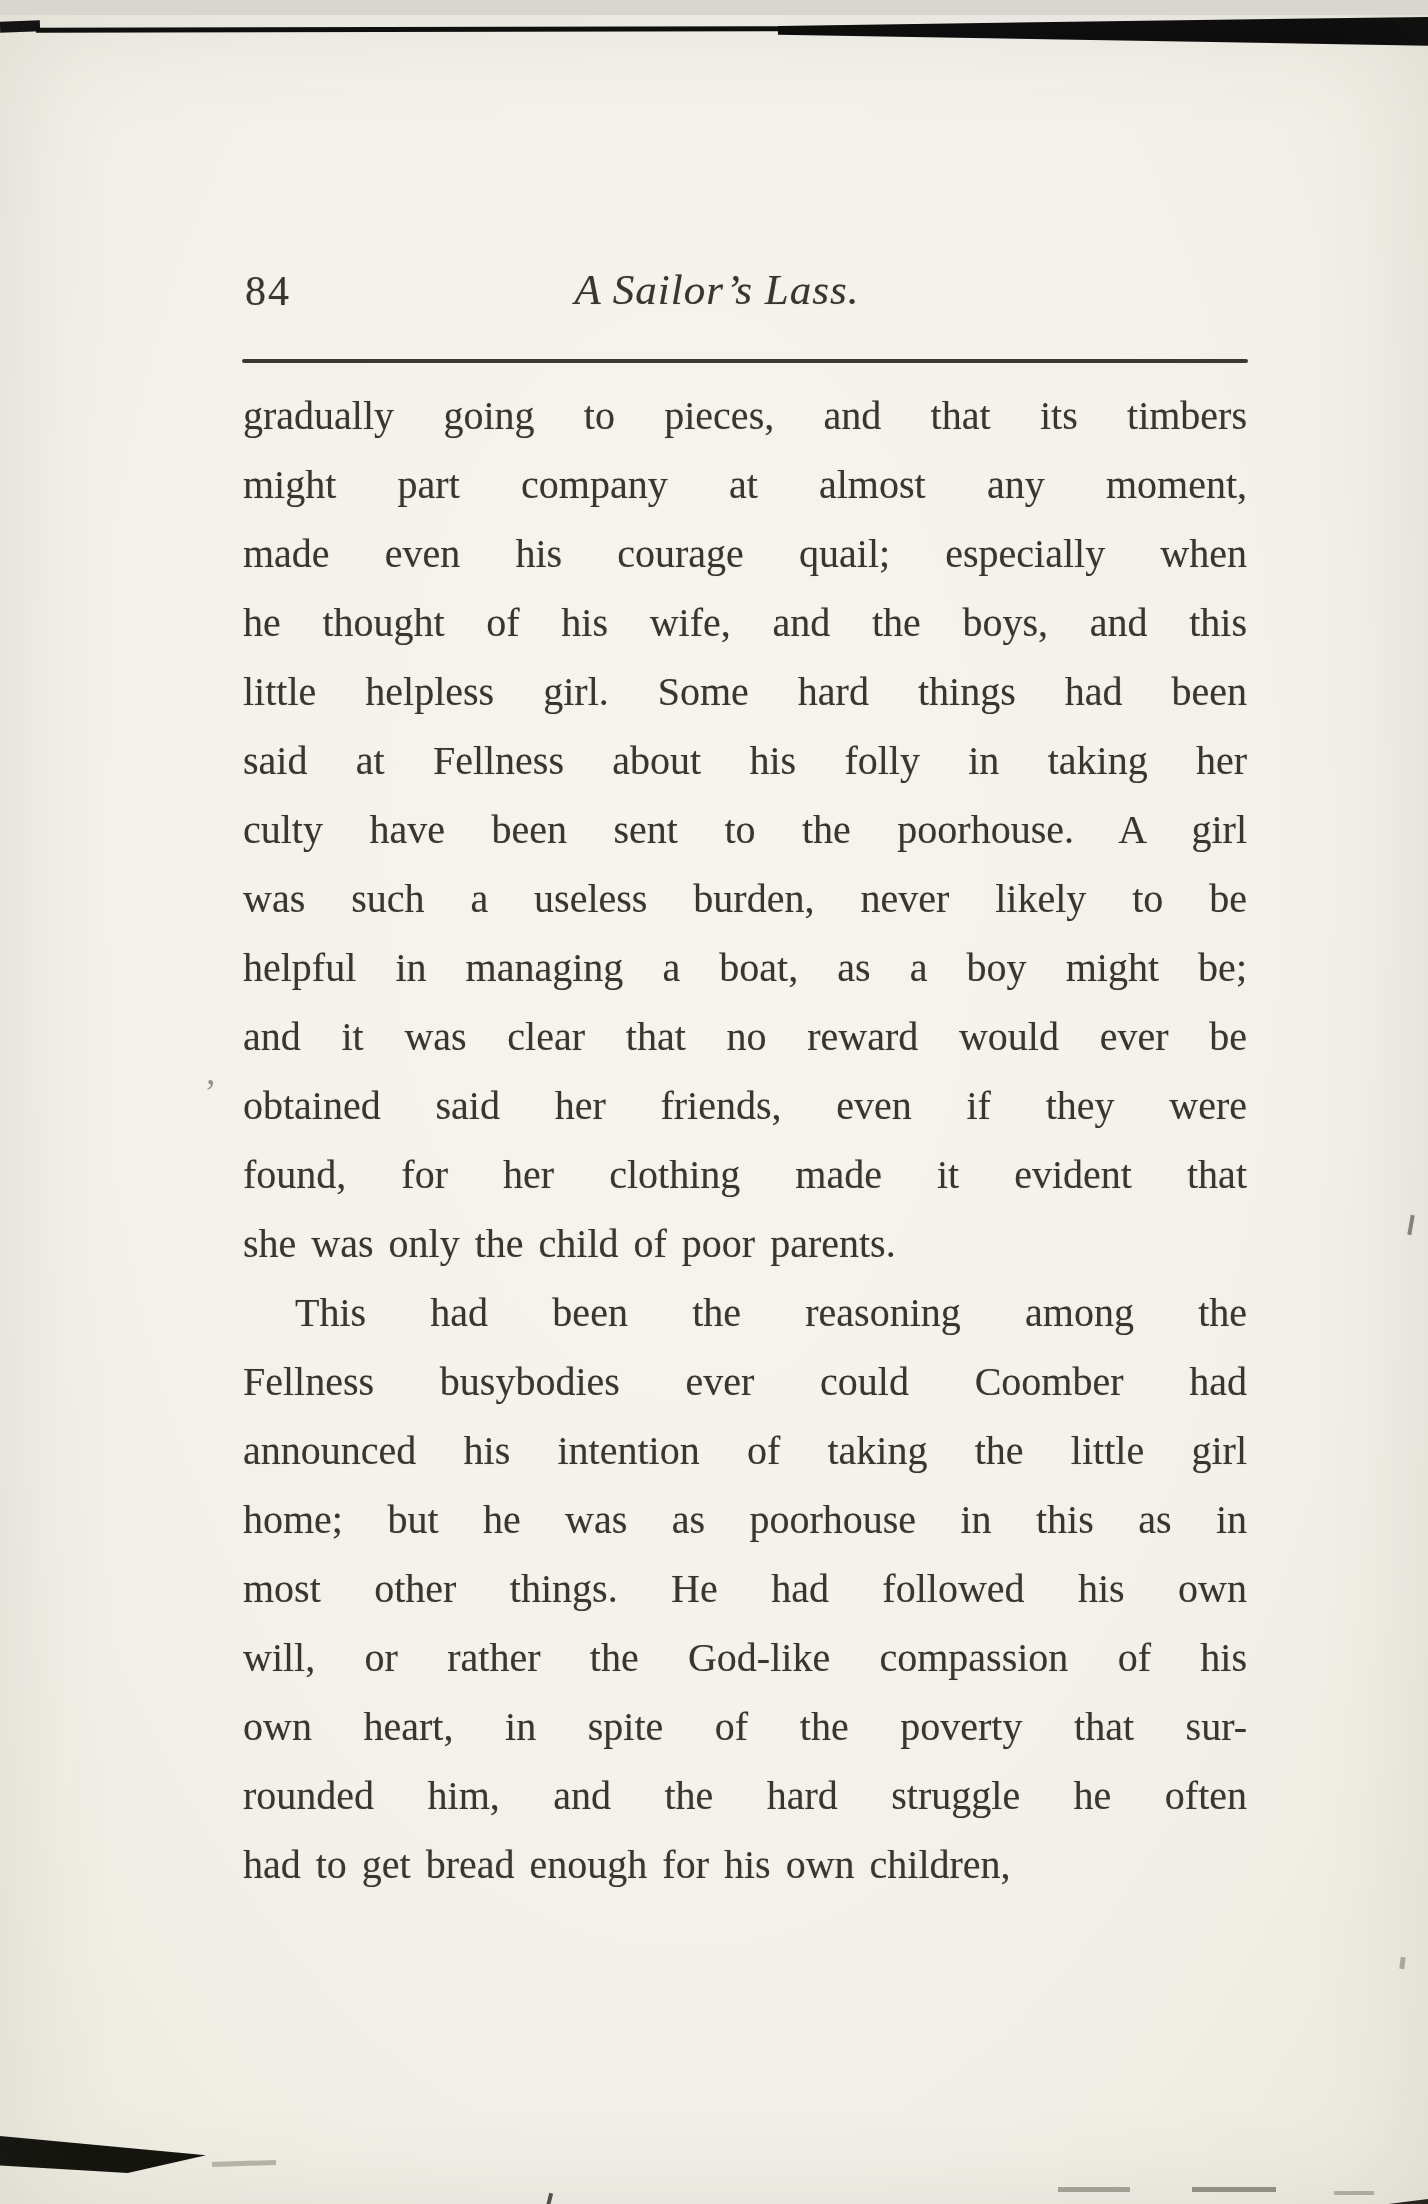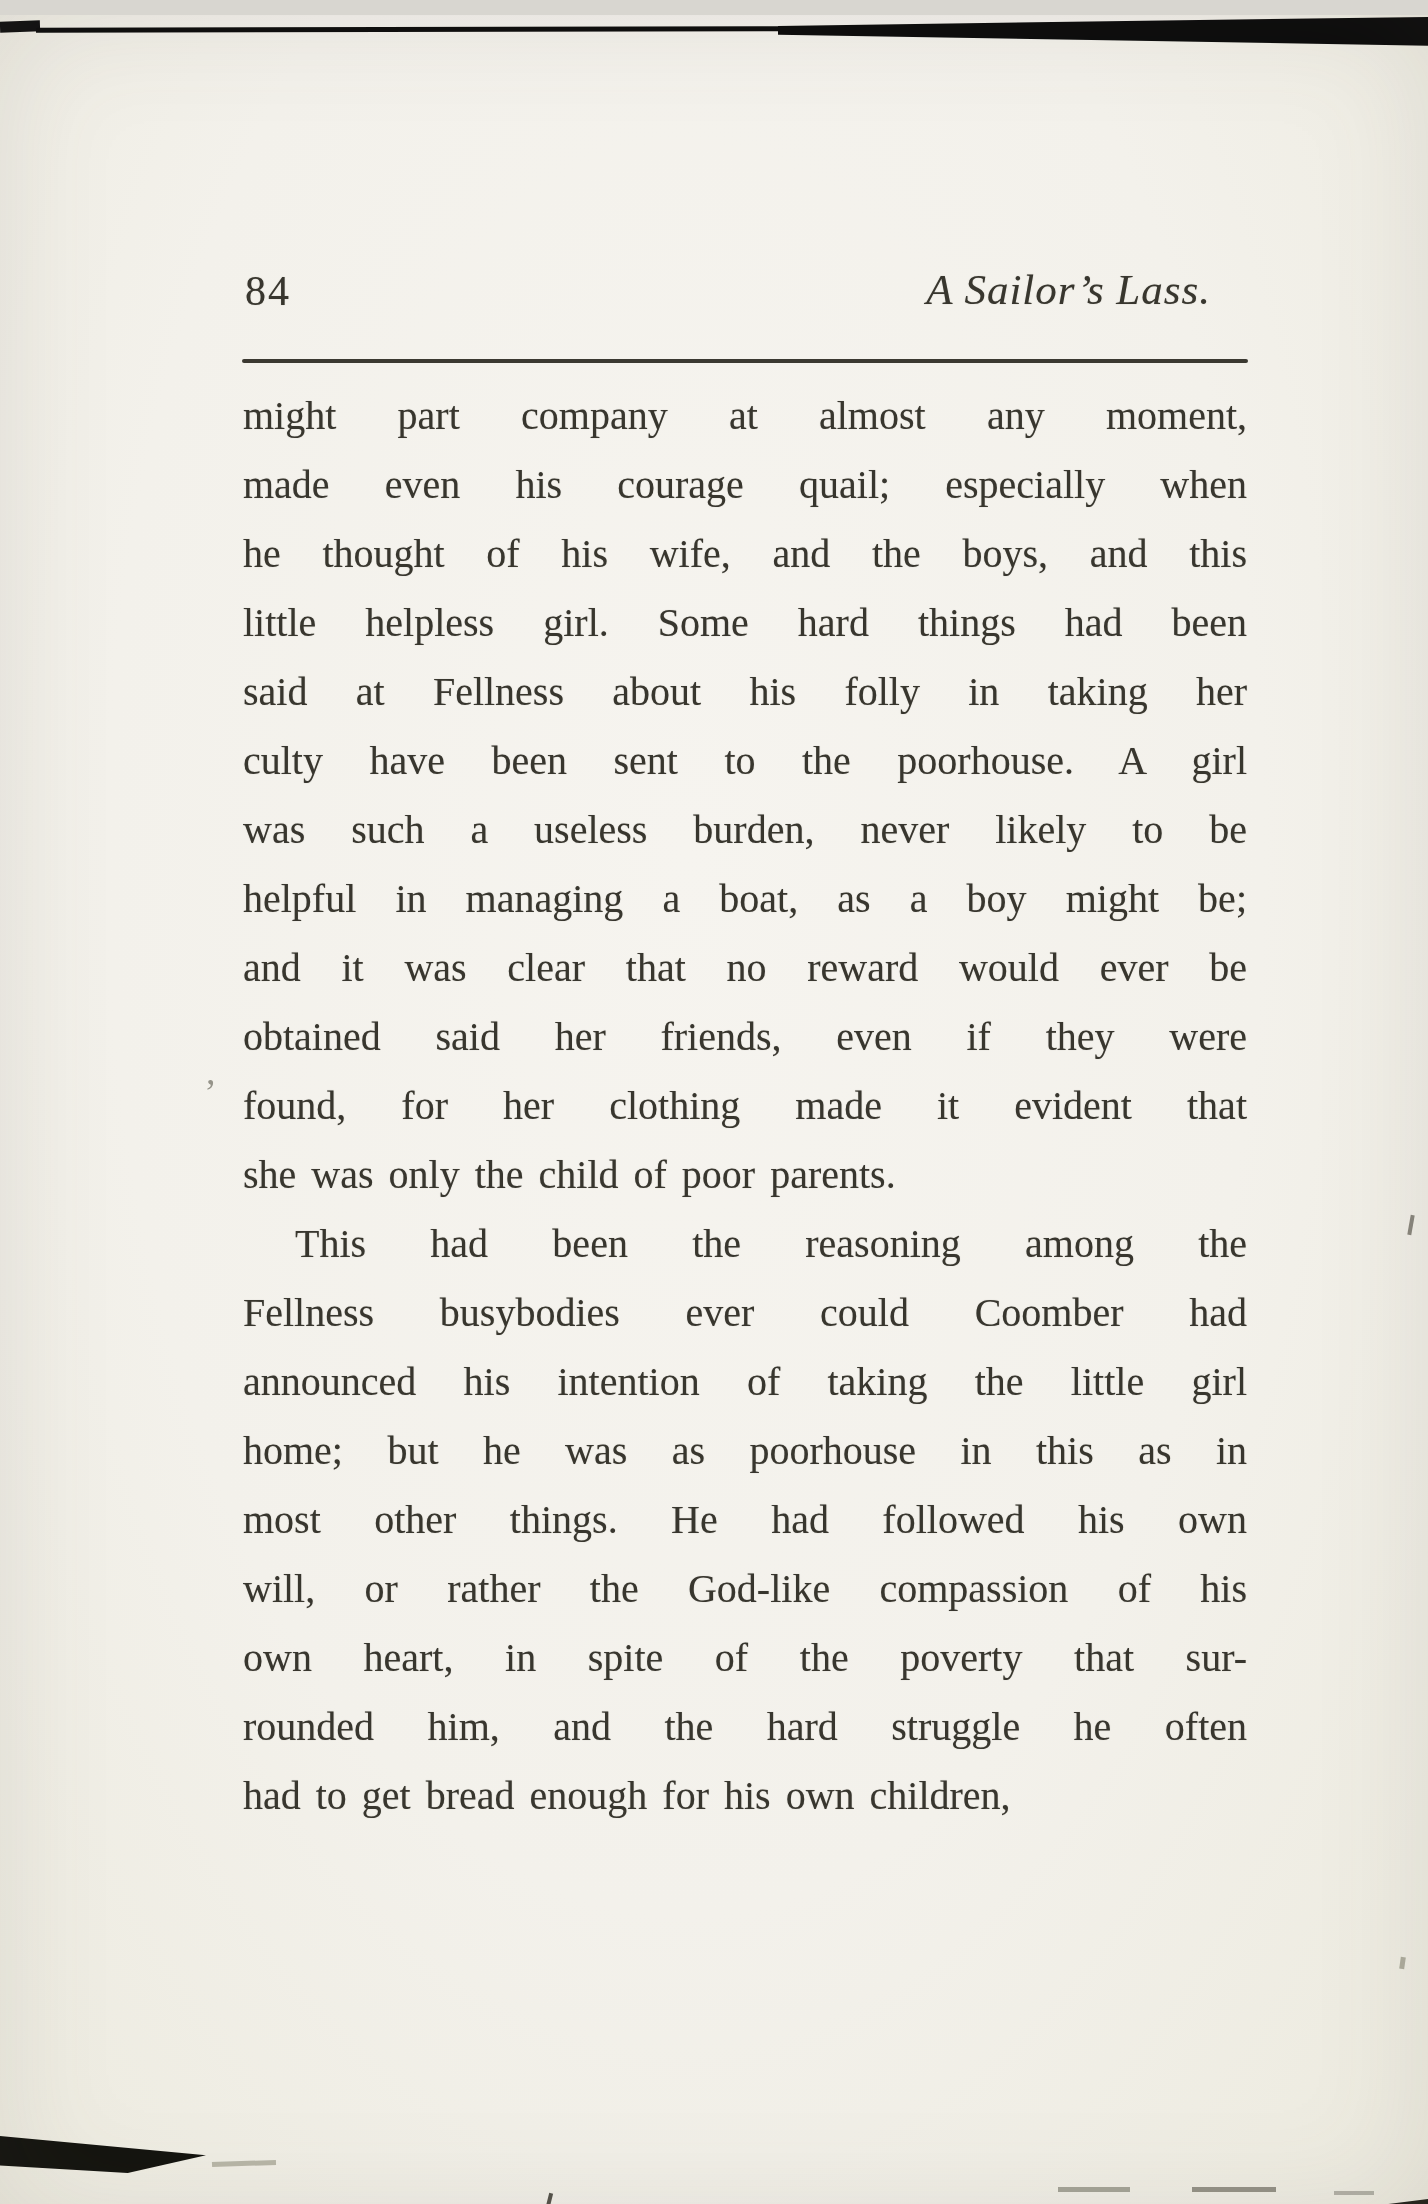--- a/index.html
+++ b/index.html
@@ -37,23 +37,23 @@
     position: absolute;
     left: 2px;
     top: 2px;
     font-size: 42px;
     letter-spacing: 2px;
     text-shadow: 0 0 1px rgba(56,54,46,0.35);
   }
   .running-title {
     position: absolute;
     left: 0;
-    right: 36px;
+    right: 56px;
     top: 0;
-    text-align: right;
+    text-align: center;
     font-style: italic;
     font-size: 43px;
     letter-spacing: 1px;
     text-shadow: 0 0 1px rgba(56,54,46,0.35);
   }
   .header-rule {
     position: absolute;
     left: 242px;
     top: 344px;
     width: 1006px;
@@ -161,20 +161,21 @@
   <div class="artifact art-top-band"></div>
 
   <div class="page-header">
     <div class="page-number">84</div>
     <div class="running-title">A Sailor’s Lass.</div>
   </div>
   <div class="header-rule"></div>
 
   <div class="page-body">
     <div class="para">
+      <div class="line">gradually going to pieces, and that its timbers</div>
       <div class="line">might part company at almost any moment,</div>
       <div class="line">made even his courage quail; especially when</div>
       <div class="line">he thought of his wife, and the boys, and this</div>
       <div class="line">little helpless girl. Some hard things had been</div>
       <div class="line">said at Fellness about his folly in taking her</div>
       <div class="line">culty have been sent to the poorhouse. A girl</div>
       <div class="line">was such a useless burden, never likely to be</div>
       <div class="line">helpful in managing a boat, as a boy might be;</div>
       <div class="line">and it was clear that no reward would ever be</div>
       <div class="line">obtained said her friends, even if they were</div>

